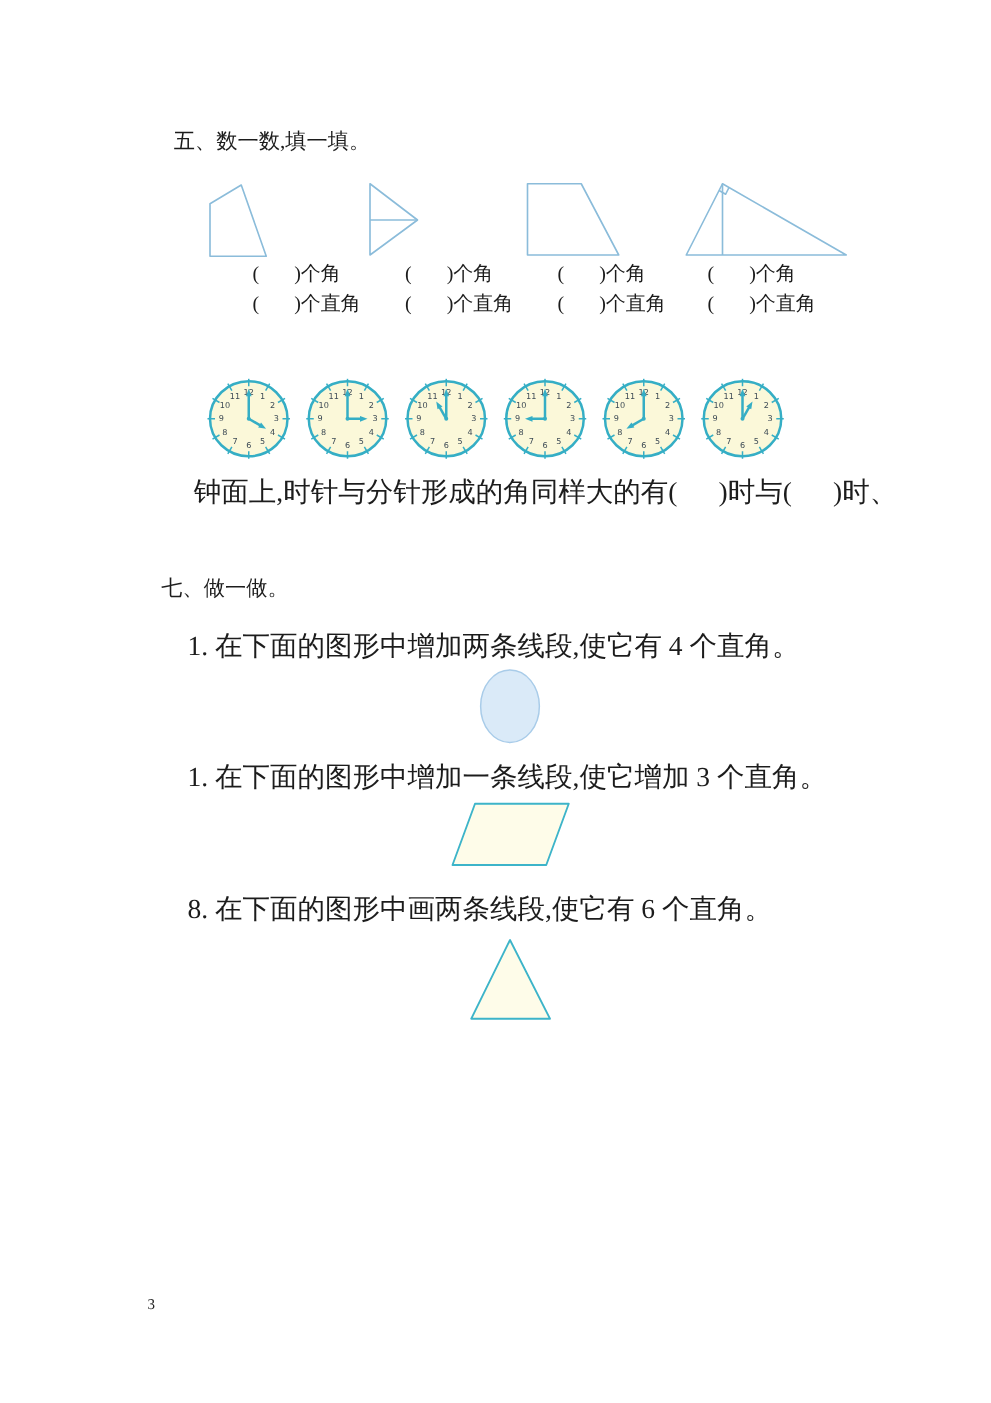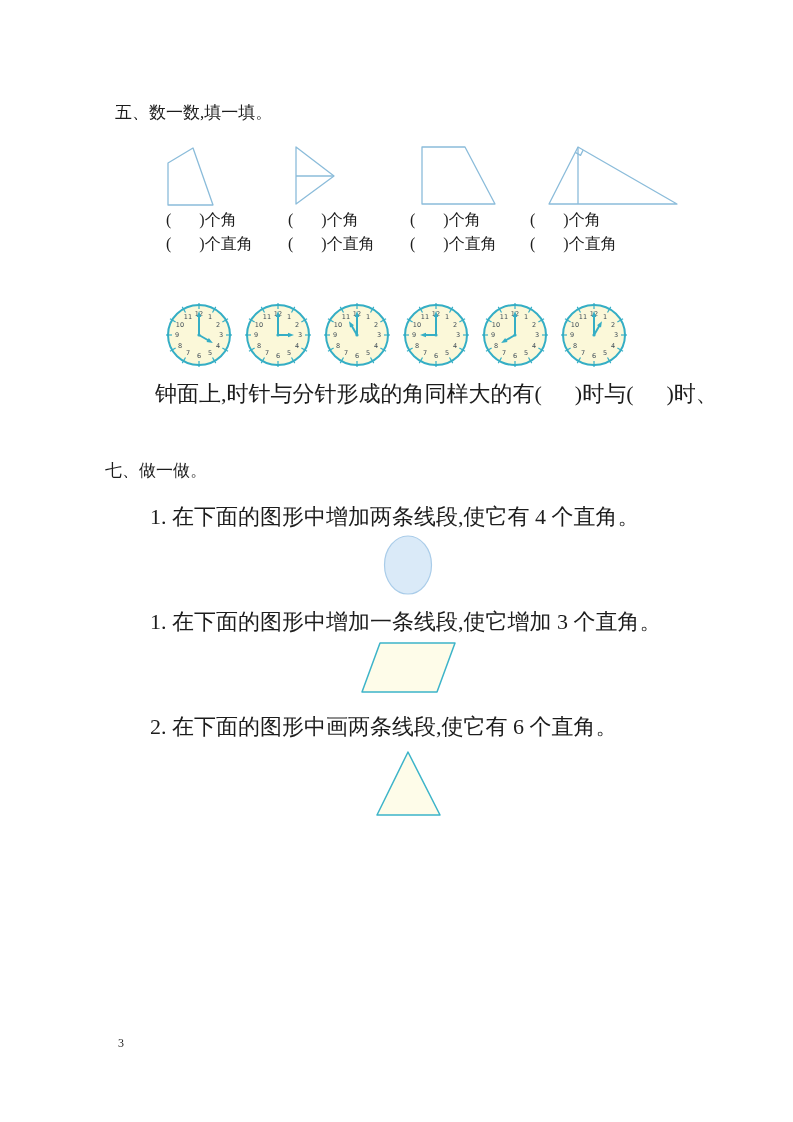--- a/index.html
+++ b/index.html
@@ -1,23 +1,23 @@
 <!DOCTYPE html>
 <html><head>
 <meta charset="utf-8">
 <style>
   html,body{margin:0;padding:0;background:#ffffff;}
   .page{
     position:relative;width:793px;height:1122px;background:#ffffff;
     font-family:"Liberation Serif","DejaVu Serif",serif;color:#1c1c1c;overflow:hidden;
   }
   .txt{position:absolute;white-space:pre;line-height:1.2;}
-  .heading{font-size:17px;}
+  .heading{font-size:17px;margin-left:24px;}
   .body-line{font-size:22px;}
-  .blank-label{font-size:16px;}
+  .blank-label{font-size:16px;margin-left:36px;}
   .shape-svg{position:absolute;}
   .clock-row{position:absolute;left:166px;top:303px;display:flex;gap:13px;}
   .page-num{font-size:12px;color:#222;}
 </style>
 </head>
 <body>
 
 <div class="page">
 
   <div class="txt heading" style="left:115px;top:103px;">五、数一数,填一填。</div>
@@ -251,20 +251,20 @@
   <div class="txt body-line" style="left:150px;top:504px;text-align:right;">1. 在下面的图形中增加两条线段,使它有 4 个直角。</div>
   <svg class="shape-svg" style="left:382px;top:534px;" width="53" height="63" viewBox="0 0 53 63">
     <ellipse cx="26" cy="31" rx="23.5" ry="29" fill="#daeaf8" stroke="#a9cce9" stroke-width="1.2"></ellipse>
   </svg>
 
   <div class="txt body-line" style="left:150px;top:609px;">1. 在下面的图形中增加一条线段,使它增加 3 个直角。</div>
   <svg class="shape-svg" style="left:355px;top:638px;" width="110" height="60" viewBox="0 0 110 60">
     <polygon points="25,5 100,5 82,54 7,54" fill="#fefce9" stroke="#3db4c9" stroke-width="1.5" stroke-linejoin="round"></polygon>
   </svg>
 
-  <div class="txt body-line" style="left:150px;top:714px;">2. 在下面的图形中画两条线段,使它有 6 个直角。</div>
+  <div class="txt body-line" style="left:150px;top:714px;">8. 在下面的图形中画两条线段,使它有 6 个直角。</div>
   <svg class="shape-svg" style="left:370px;top:748px;" width="78" height="72" viewBox="0 0 78 72">
     <polygon points="38,4 7,67 70,67" fill="#fefce9" stroke="#3db4c9" stroke-width="1.5" stroke-linejoin="round"></polygon>
   </svg>
 
   <div class="txt page-num" style="left:118px;top:1036px;">3</div>
 
 </div>
 
 </body></html>

